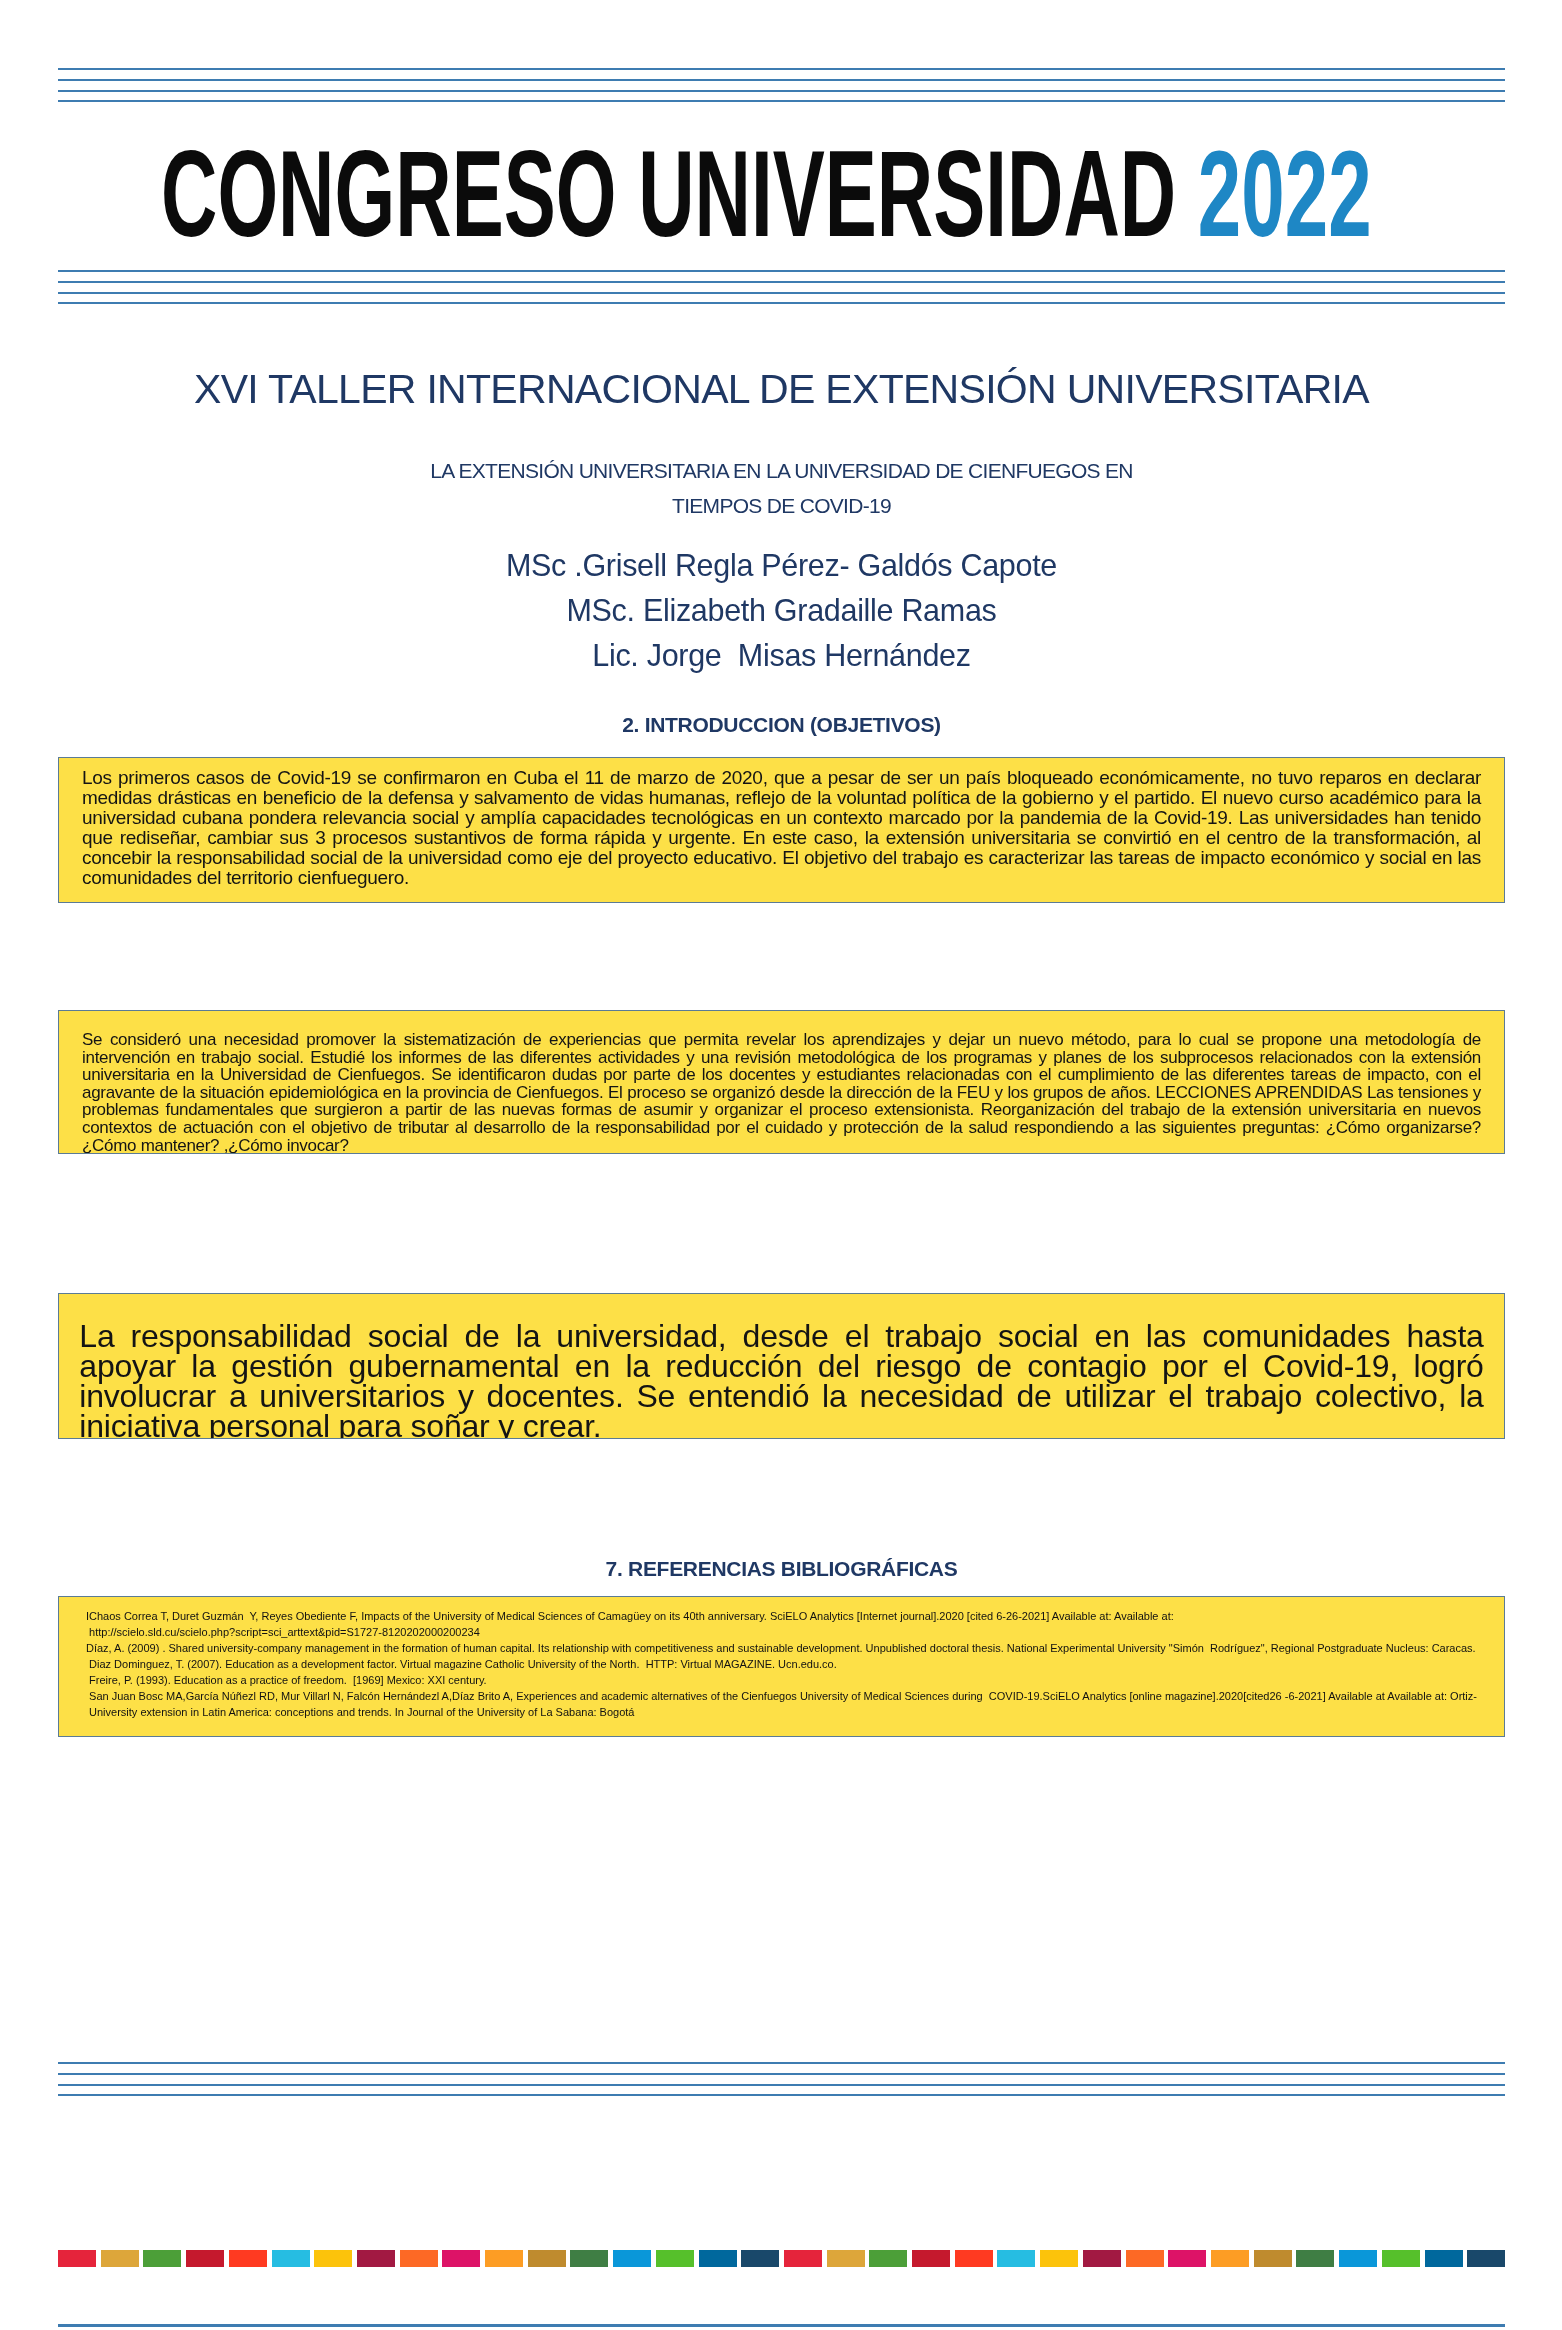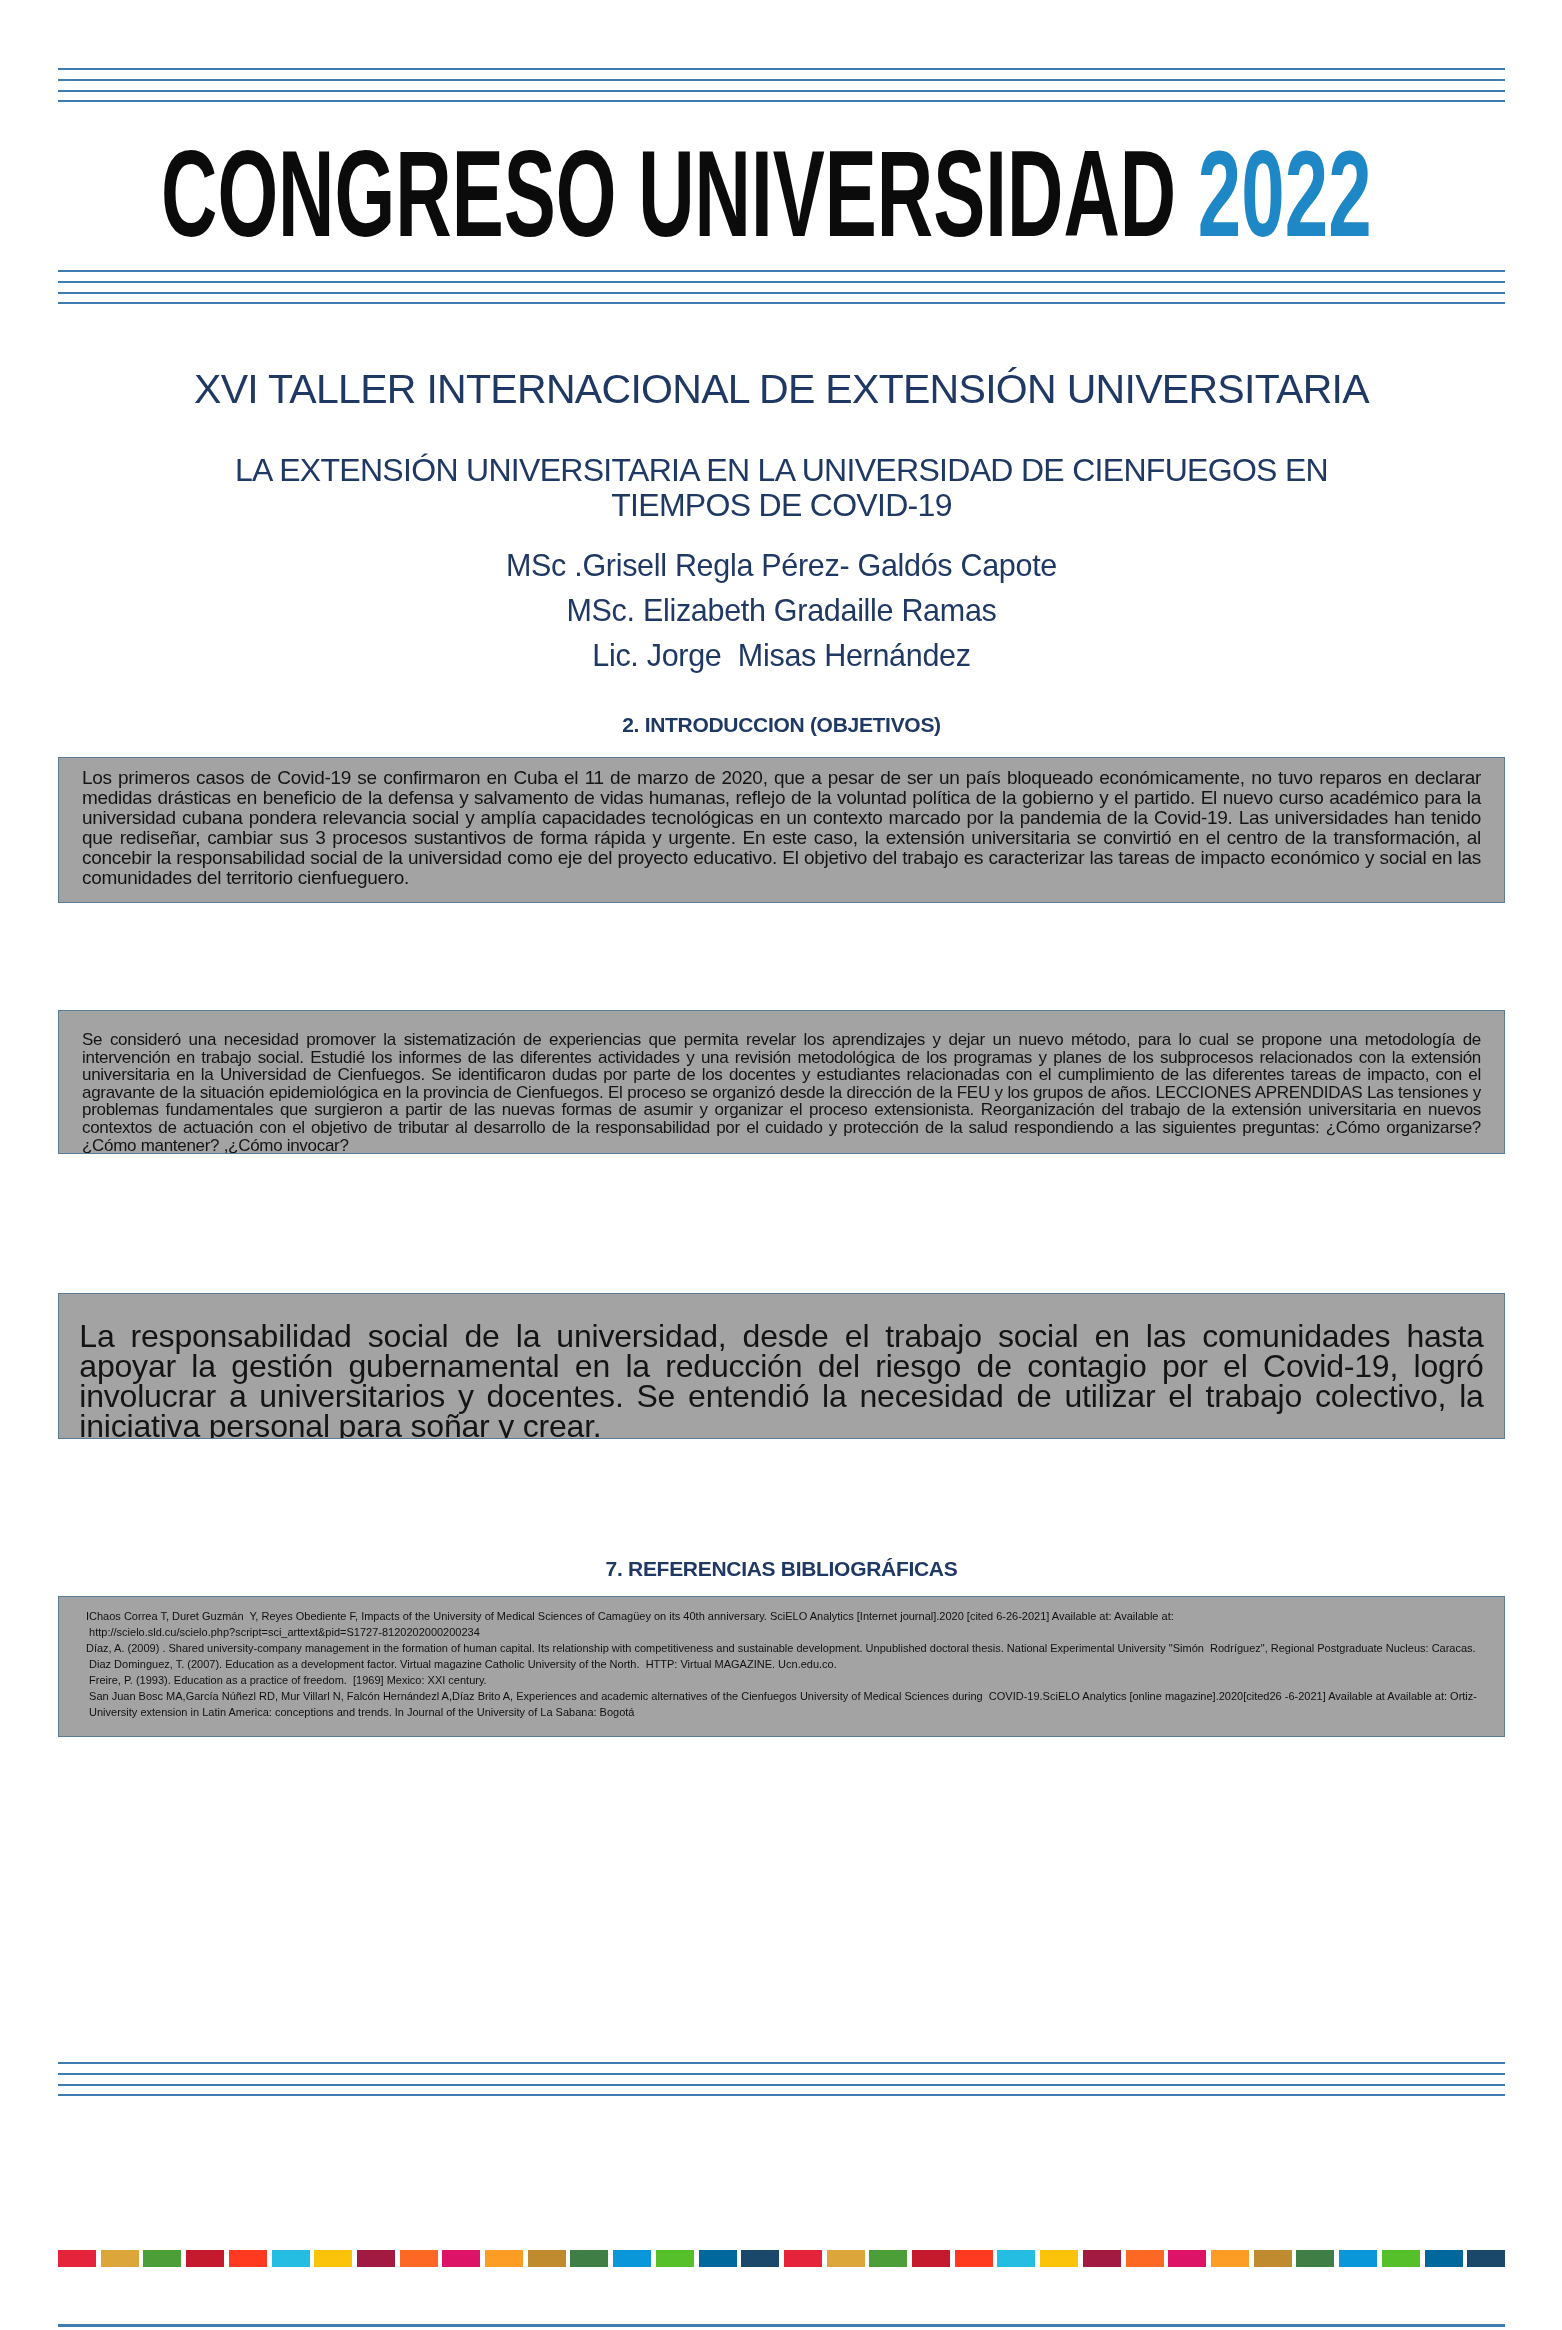--- a/index.html
+++ b/index.html
@@ -16,36 +16,36 @@
   
   .congress{position:absolute;left:161px;top:133px;margin:0;font-size:122px;font-weight:800;
             line-height:1;color:#0b0b0b;white-space:nowrap;}
   .congress .cx{display:inline-block;transform:scaleX(0.64);transform-origin:left top;}
   .congress .year{color:var(--accent,#1E87C5);}
 
   
   .event-title{position:absolute;left:58px;top:366px;width:1447px;text-align:center;
                color:var(--navy,#1F3864);font-size:41px;font-weight:500;letter-spacing:-0.7px;white-space:nowrap;}
   .subtitle{position:absolute;left:58px;top:453px;width:1447px;text-align:center;
-            color:var(--navy,#1F3864);font-size:32px;line-height:35px;letter-spacing:-0.7px;}
+            color:var(--navy,#1F3864);font-size:21px;line-height:35px;letter-spacing:-0.7px;}
   .sub-line{white-space:pre;}
   .authors{position:absolute;left:58px;top:543px;width:1447px;text-align:center;
            color:var(--navy,#1F3864);font-size:30.5px;line-height:45px;letter-spacing:-0.3px;}
   .author-line{white-space:pre;}
 
   
   .sec-h{position:absolute;left:58px;width:1447px;text-align:center;color:var(--navy,#1F3864);
          font-size:21px;font-weight:bold;letter-spacing:-0.3px;}
   .h-intro{top:713px}
   .h-dev{top:965px}
   .h-conc{top:1258px}
   .h-ref{top:1557px}
 
   
-  .box{position:absolute;left:58px;width:1447px;background:#a3a3a3;
+  .box{position:absolute;left:58px;width:1447px;background:#fde047;
        border:1.4px solid var(--border,#5B7B95);box-sizing:border-box;overflow:hidden;}
   .box p{margin:0;color:#141414;text-align:justify;}
   .box-intro{top:757px;height:146px;padding:9.5px 23px 0;}
   .body-md{font-size:19px;line-height:20px;letter-spacing:-0.3px;}
   .box-dev{top:1010px;height:144px;padding:20px 23px 0;}
   .body-sm{font-size:17px;line-height:17.6px;letter-spacing:-0.3px;}
   .box-conc{top:1293px;height:146px;padding:27px 20.3px 0;}
   .body-lg{font-size:32px;line-height:30px;letter-spacing:-0.2px;}
   .box-ref{top:1596px;height:141px;padding:11px 27px 0;}
   .ref-line{font-size:11px;line-height:16px;color:#111111;white-space:pre;overflow:hidden;}

